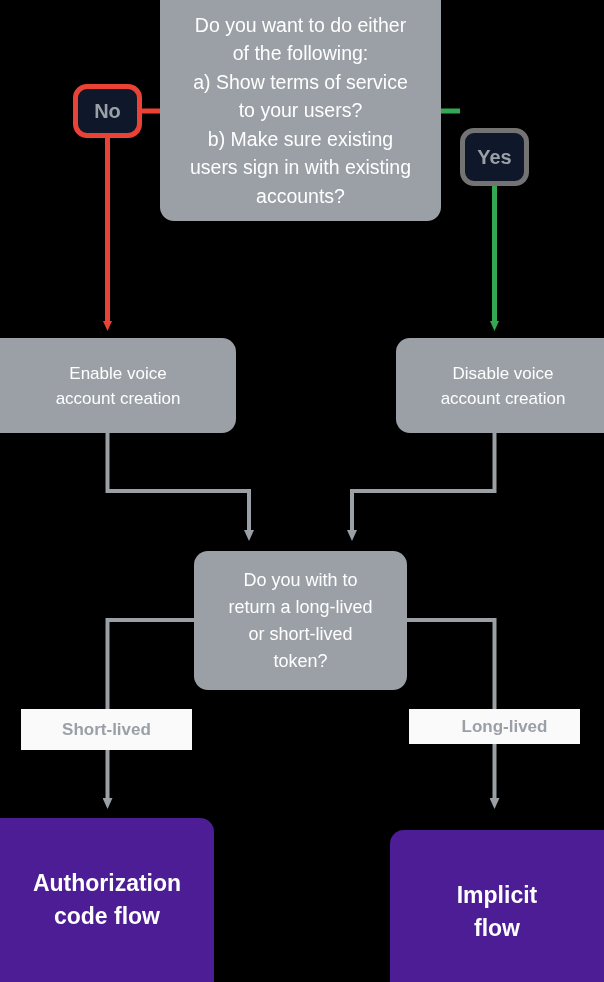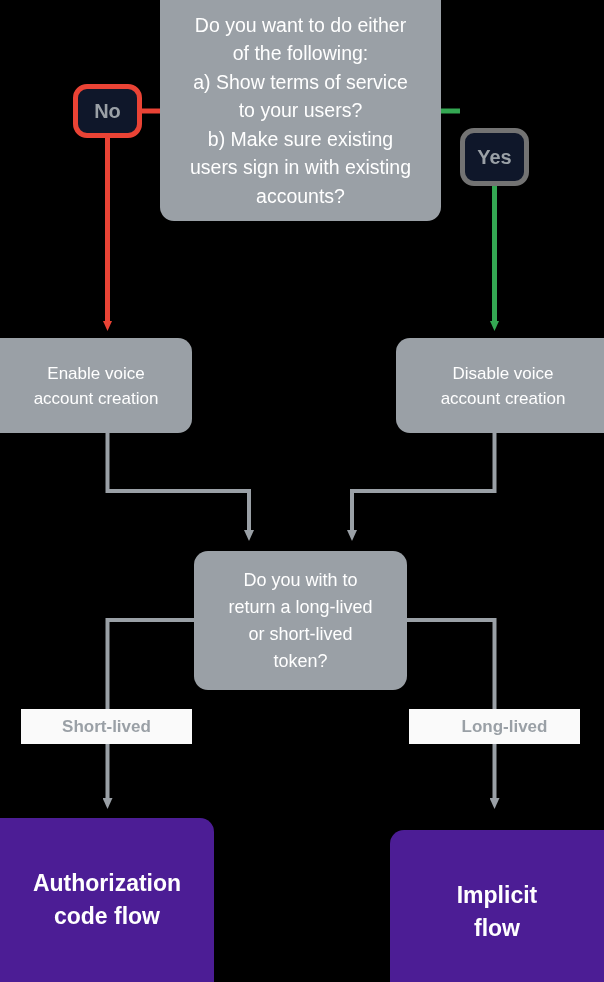--- a/index.html
+++ b/index.html
@@ -87,21 +87,21 @@
     top: 84px;
     width: 69px;
     height: 58px;
     border: 5px solid #737373;
     margin-top: 44px;
   }
   
   #box-enable {
     left: 0px;
     top: 338px;
-    width: 192px;
+    width: 236px;
     height: 95px;
     font-size: 17px;
     line-height: 25px;
     border-radius: 0 14px 14px 0;
   }
   #box-disable {
     left: 390px;
     top: 338px;
     width: 214px;
     height: 95px;
@@ -129,21 +129,21 @@
     align-items: center;
     justify-content: center;
     font-size: 17px;
     font-weight: bold;
     color: #9aa0a6;
   }
   #label-short {
     left: 21px;
     top: 709px;
     width: 171px;
-    height: 35px;
+    height: 41px;
     text-align: center;
   }
   #label-long {
     left: 409px;
     top: 709px;
     width: 171px;
     height: 35px;
     padding-left: 20px;
   }
   

